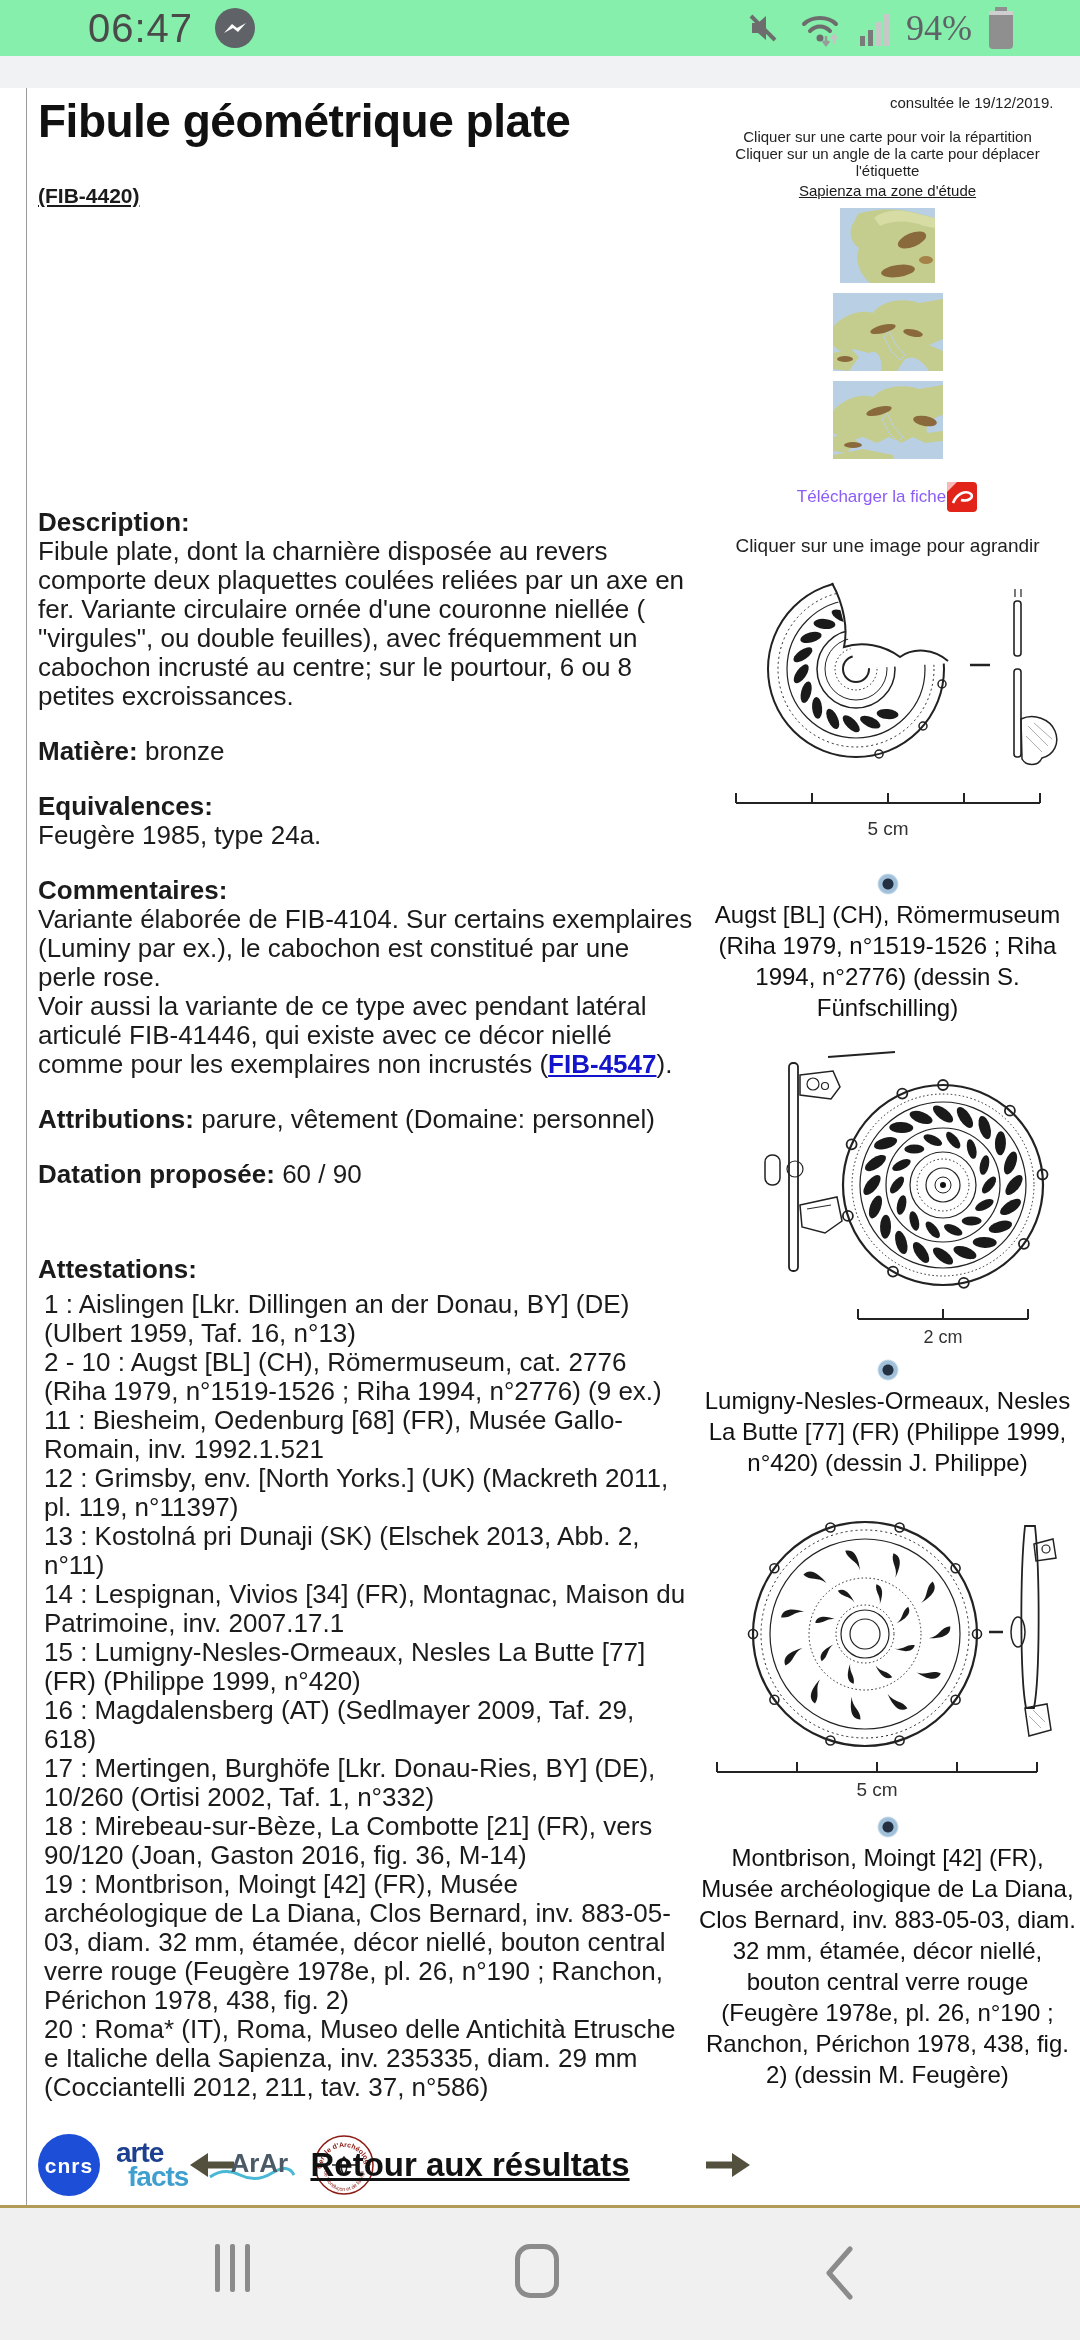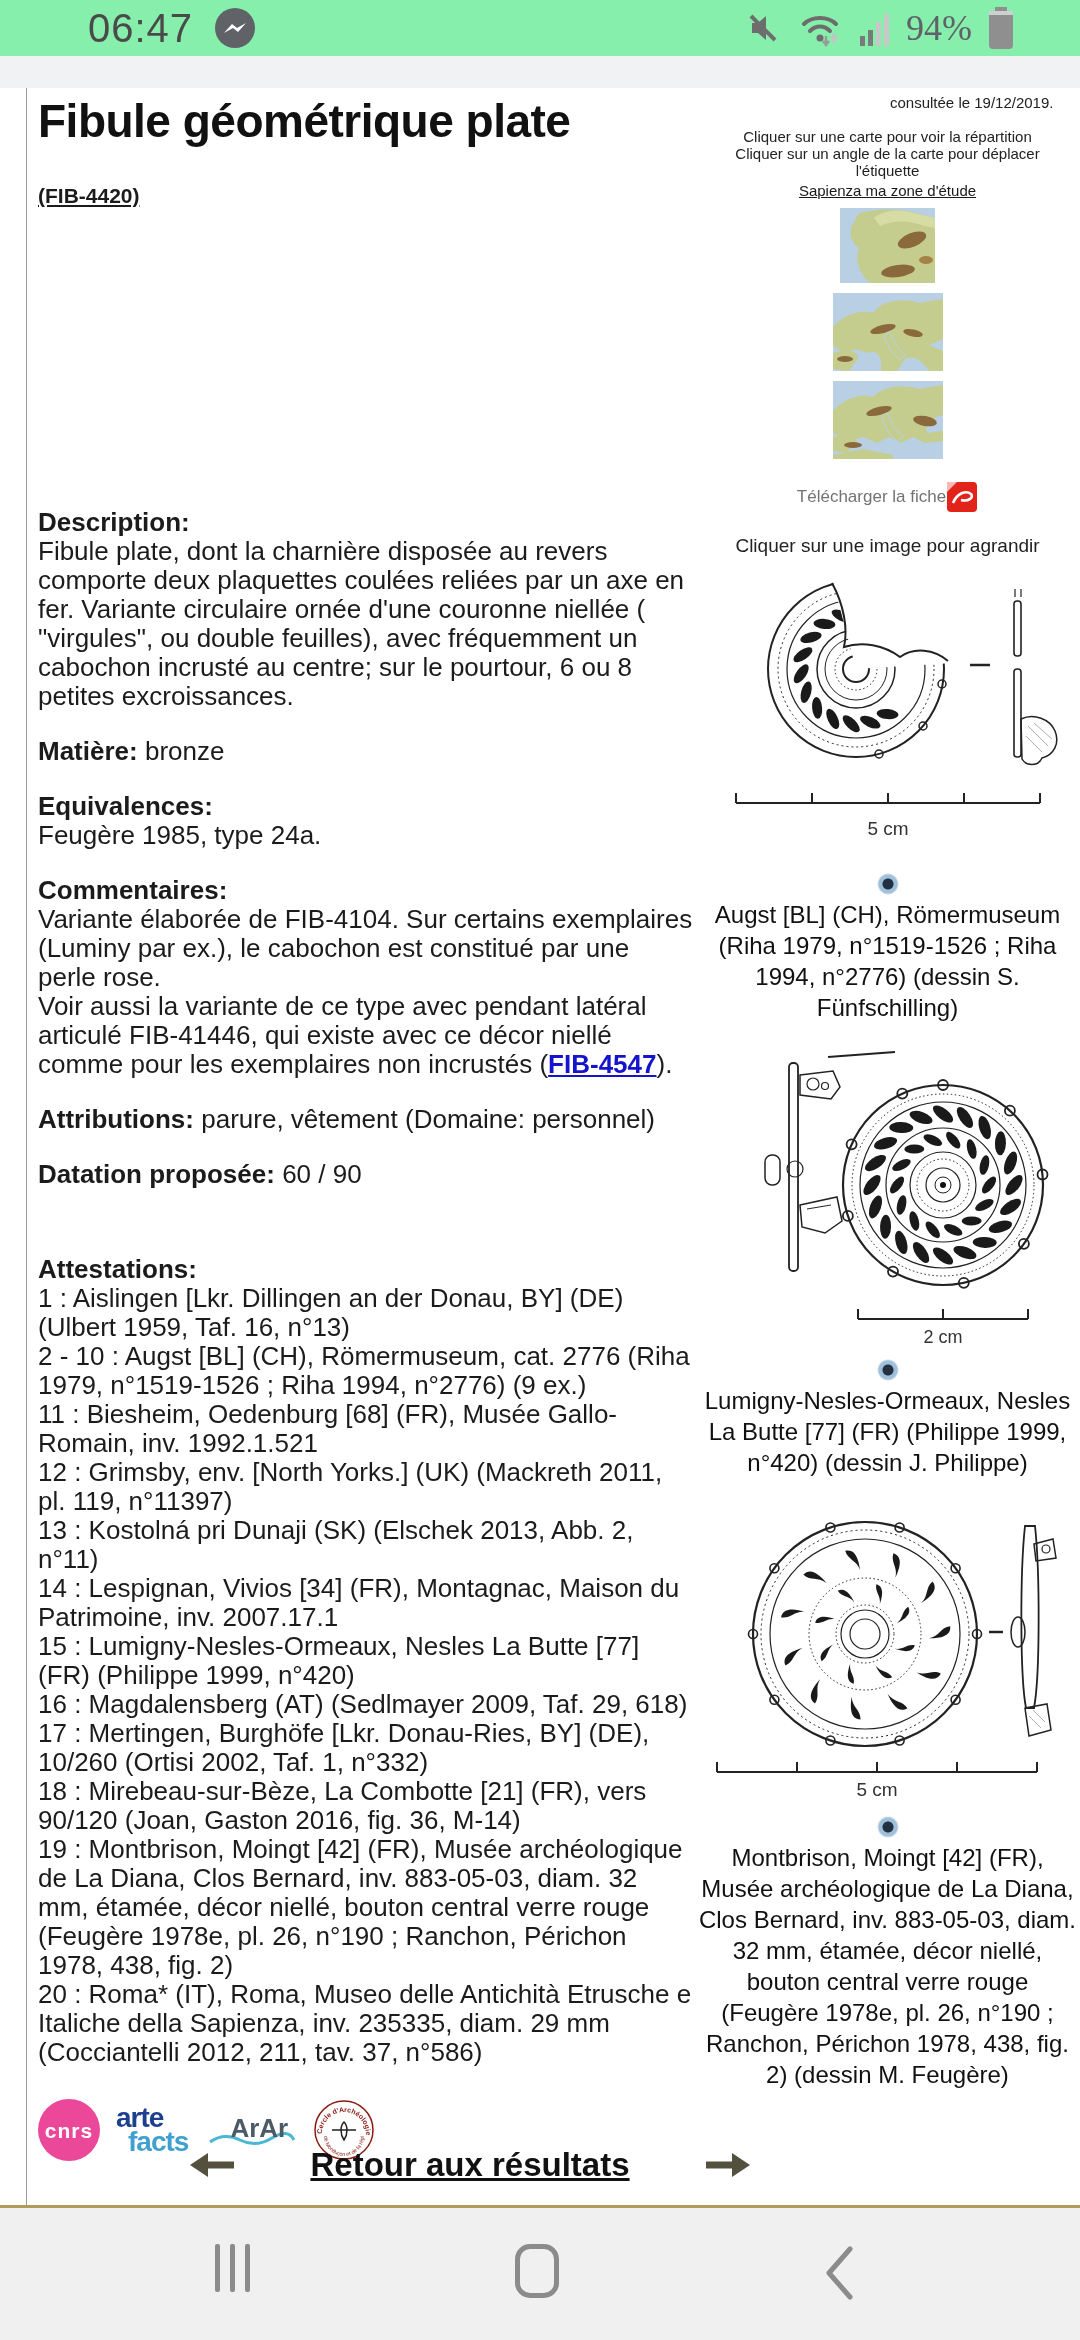--- a/index.html
+++ b/index.html
@@ -25,39 +25,39 @@
   .doc-title{margin:6px 0 0 0;font-size:46px;font-weight:bold;letter-spacing:-0.5px;color:#111;}
   .doc-code{margin-top:36px;font-size:21px;font-weight:bold;text-decoration:underline;}
   .body-flow{margin-top:300px;font-size:26px;line-height:29px;}
   .sec{margin-top:26px;}
   .sec p{margin:0;}
   .lbl{font-weight:bold;}
   .lbl::after{content:":";}
   .para-gap{margin-top:26px;}
   .inline-link{color:#1414cc;font-weight:bold;text-decoration:underline;cursor:pointer;}
   .attest-block{margin-top:66px;}
-  ul.attest{list-style:none;margin:0;padding:0;}
+  ul.attest{list-style:none;margin:6px;padding:0;}
   
   .logos-row{margin-top:30px;display:flex;align-items:center;gap:16px;height:66px;}
-  .logo-cnrs{width:62px;height:62px;border-radius:50%;background:#ec4899;color:#fff;
+  .logo-cnrs{width:62px;height:62px;border-radius:50%;background:#1d4ed8;color:#fff;
     display:flex;align-items:center;justify-content:center;font-size:21px;font-weight:bold;letter-spacing:1px;}
   .logo-artefacts{line-height:24px;font-weight:bold;font-size:28px;letter-spacing:-1px;}
   .logo-artefacts .l1{color:#1d3f8f;display:block;}
   .logo-artefacts .l2{color:#3fa0d0;display:block;margin-left:12px;}
   .logo-arar{position:relative;width:92px;height:52px;}
   .logo-arar .txt{position:absolute;left:26px;top:10px;font-size:26px;font-weight:bold;color:#4a5a66;}
   
   .col-right{position:absolute;left:695px;top:0;width:385px;text-align:center;}
   .consulted{text-align:left;margin:6px 0 16px 195px;font-size:15px;line-height:18px;color:#222;}
   .map-hints{margin:14px auto 0;width:330px;font-size:15px;line-height:17px;color:#222;}
   .add-zone{display:inline-block;margin-top:3px;font-size:15px;color:#1a1a1a;text-decoration:underline;cursor:pointer;}
   .maps{margin-top:8px;display:flex;flex-direction:column;align-items:center;gap:10px;}
   .map-thumb{display:block;cursor:pointer;}
   .download-row{margin-top:22px;display:flex;align-items:center;justify-content:center;
-    font-size:17px;color:#737373;cursor:pointer;}
+    font-size:17px;color:#8b5cf6;cursor:pointer;}
   .enlarge-hint{margin-top:22px;font-size:19px;color:#222;}
   .figure{margin-top:14px;}
   .figure svg.drawing{display:block;margin:0 auto;cursor:pointer;}
   .mini-icon{width:22px;height:22px;border-radius:50%;margin:12px auto 4px;
     background:radial-gradient(circle at 50% 50%, #223042 0 5px, #9fc0d8 6px 9px, #cfe0ee 10px, rgba(255,255,255,0) 11px);}
   .caption{margin:2px auto 0;width:382px;font-size:24px;line-height:31px;color:#111;}
   
   .back-row{position:absolute;top:2058px;left:0;width:940px;display:flex;align-items:center;
     justify-content:center;gap:72px;}
   .back-link{font-size:33px;font-weight:bold;text-decoration:underline;color:#111;cursor:pointer;}

